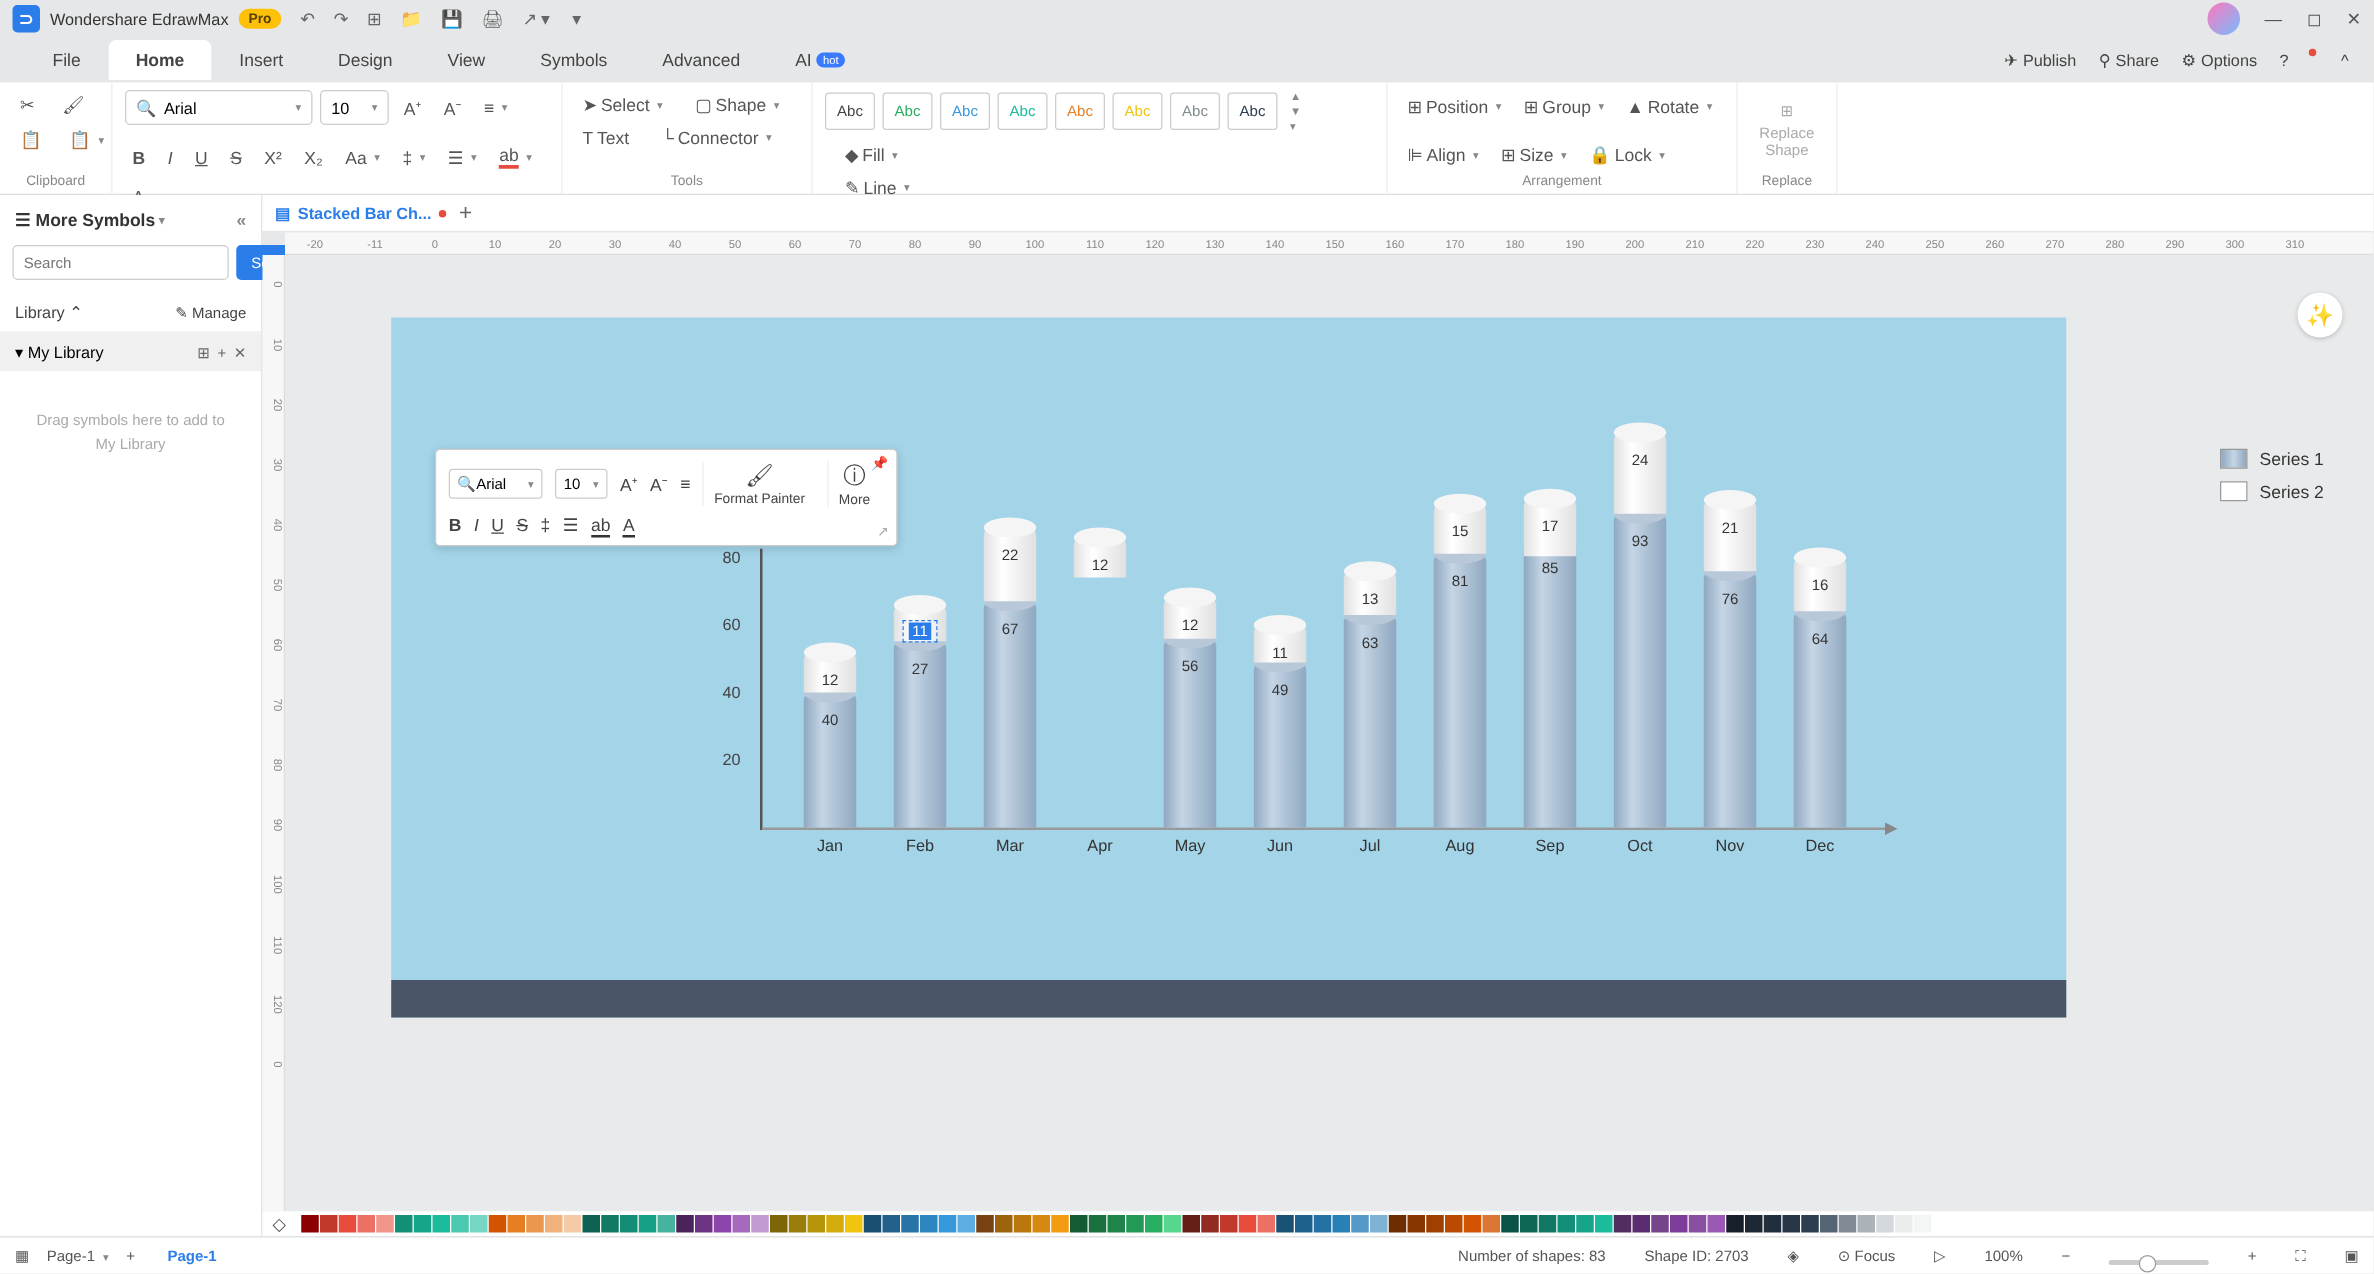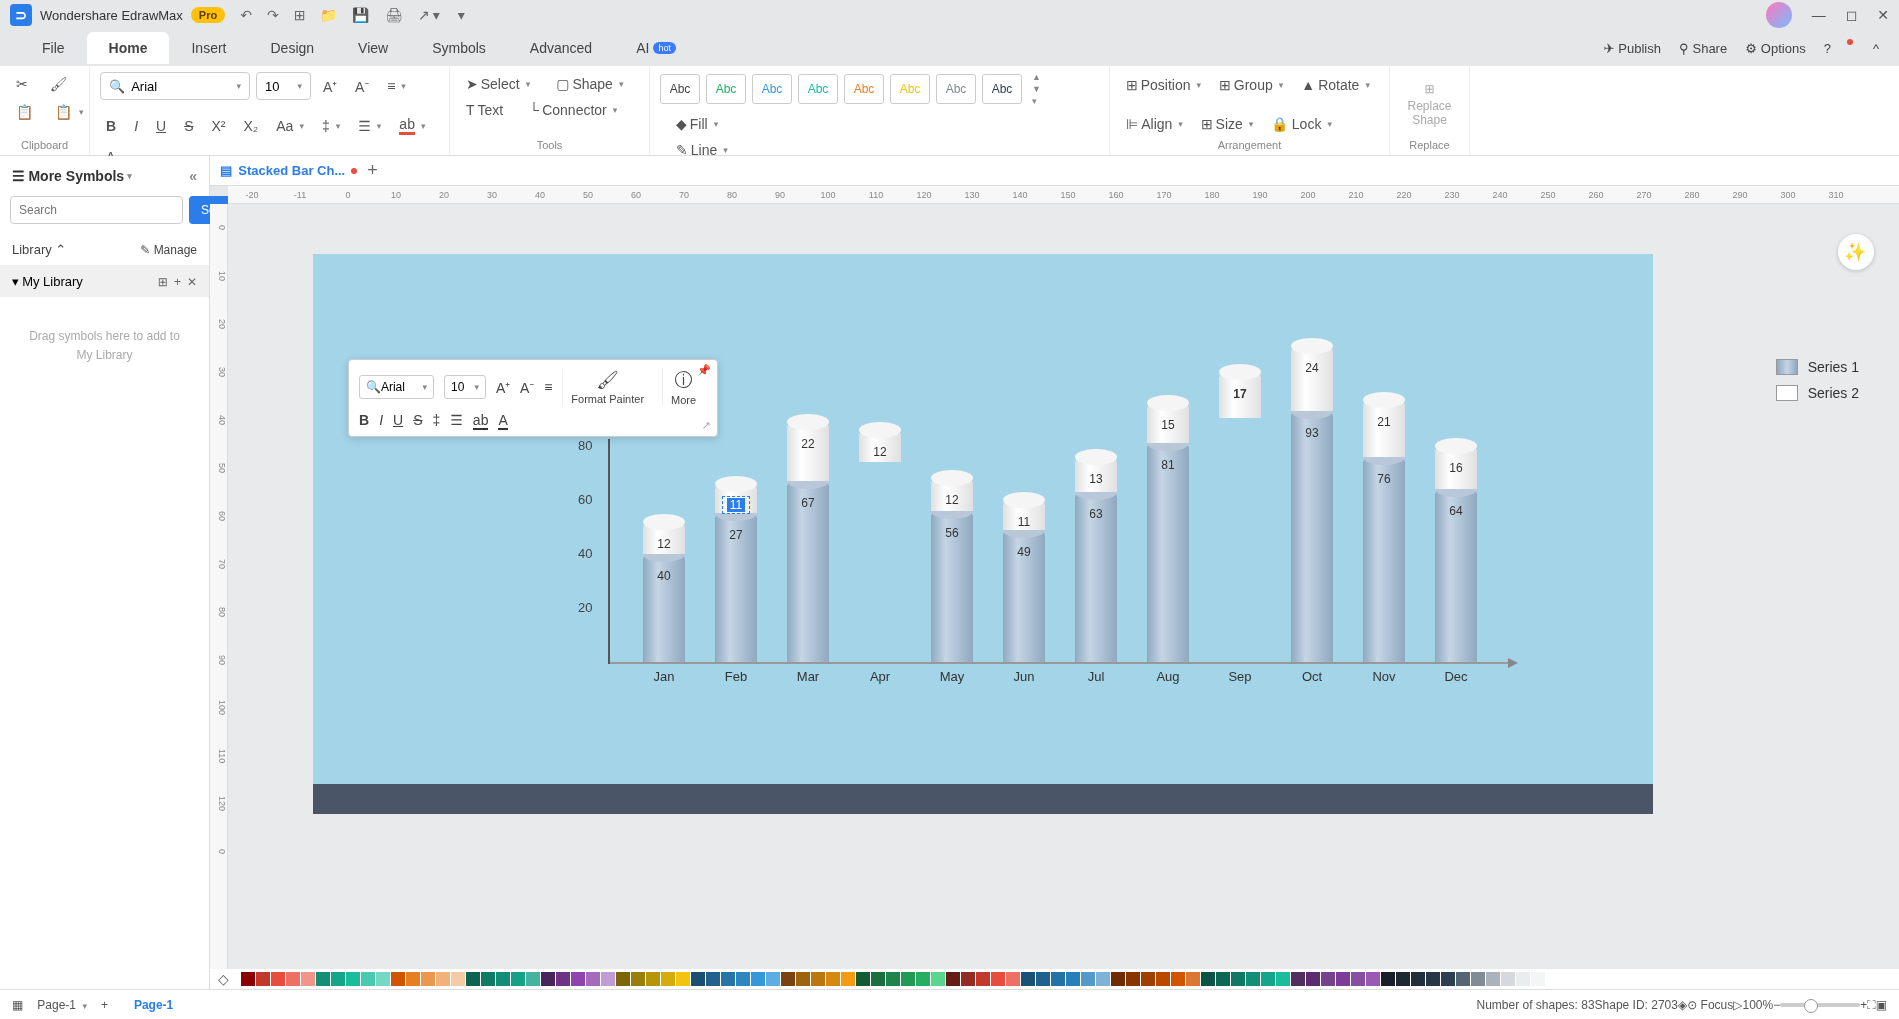--- a/index.html
+++ b/index.html
@@ -109,21 +109,21 @@
 .magic-btn { position: absolute; top: 30px; right: 25px; width: 36px; height: 36px; border-radius: 50%; background: #fff; box-shadow: 0 1px 4px rgba(0,0,0,0.2); display: flex; align-items: center; justify-content: center; font-size: 18px; }
 
 
 .colorbar { position: absolute; bottom: 30px; left: 210px; right: 0; height: 20px; background: #fff; display: flex; align-items: center; padding: 0 8px; gap: 1px; }
 .colorbar .bucket { width: 18px; font-size: 14px; color: #555; margin-right: 4px; }
 .colorbar .c { width: 14px; height: 14px; }
 
 
 .statusbar { position: absolute; bottom: 0; left: 0; right: 0; height: 30px; background: #fff; border-top: 1px solid #ddd; display: flex; align-items: center; padding: 0 12px; font-size: 12px; color: #555; gap: 14px; }
 .statusbar .page-tab { color: #2b7de9; font-weight: 600; padding: 0 12px; }
-.statusbar .right-status { margin-left: auto; display: flex; align-items: center; gap: 0; }
+.statusbar .right-status { margin-left: auto; display: flex; align-items: flex-end; gap: 31px; }
 .statusbar .slider { width: 80px; height: 4px; background: #ccc; border-radius: 2px; position: relative; }
 .statusbar .slider::after { content: ''; position: absolute; left: 30%; top: -4px; width: 12px; height: 12px; background: #fff; border: 1px solid #999; border-radius: 50%; }
 
 .caret { font-size: 9px; color: #888; margin-left: 3px; }
 </style>
 </head>
 <body>
 
 <div class="titlebar">
   <div class="logo">⊃</div>
@@ -470,21 +470,25 @@
           <div class="cap"></div>
           <div class="val">81</div>
         </div>
         <div class="bar-seg s2" style="height: 40.5px; bottom: 218.7px;">
           <div class="cap"></div>
           <div class="val">15</div>
         </div>
         <div class="bar-label">Aug</div>
       </div>
       <div class="bar-col" style="left: 991px; bottom: 307px; position: absolute; top: 182.6px; height: 275.4px;">
-        <div class="bar-seg s2" style="height: 45.9px; bottom: 244px; font-weight: bold;">
+        <div class="bar-seg s1" style="height: 229.5px; bottom: 0px;">
+          <div class="cap"></div>
+          <div class="val">85</div>
+        </div>
+        <div class="bar-seg s2" style="height: 45.9px; bottom: 217px;">
           <div class="cap"></div>
           <div class="val">17</div>
         </div>
         <div class="bar-label">Sep</div>
       </div>
       <div class="bar-col" style="left: 1063px; bottom: 307px; position: absolute; top: 142.1px; height: 315.9px;">
         <div class="bar-seg s1" style="height: 251.1px; bottom: 0px;">
           <div class="cap"></div>
           <div class="val">93</div>
         </div>

